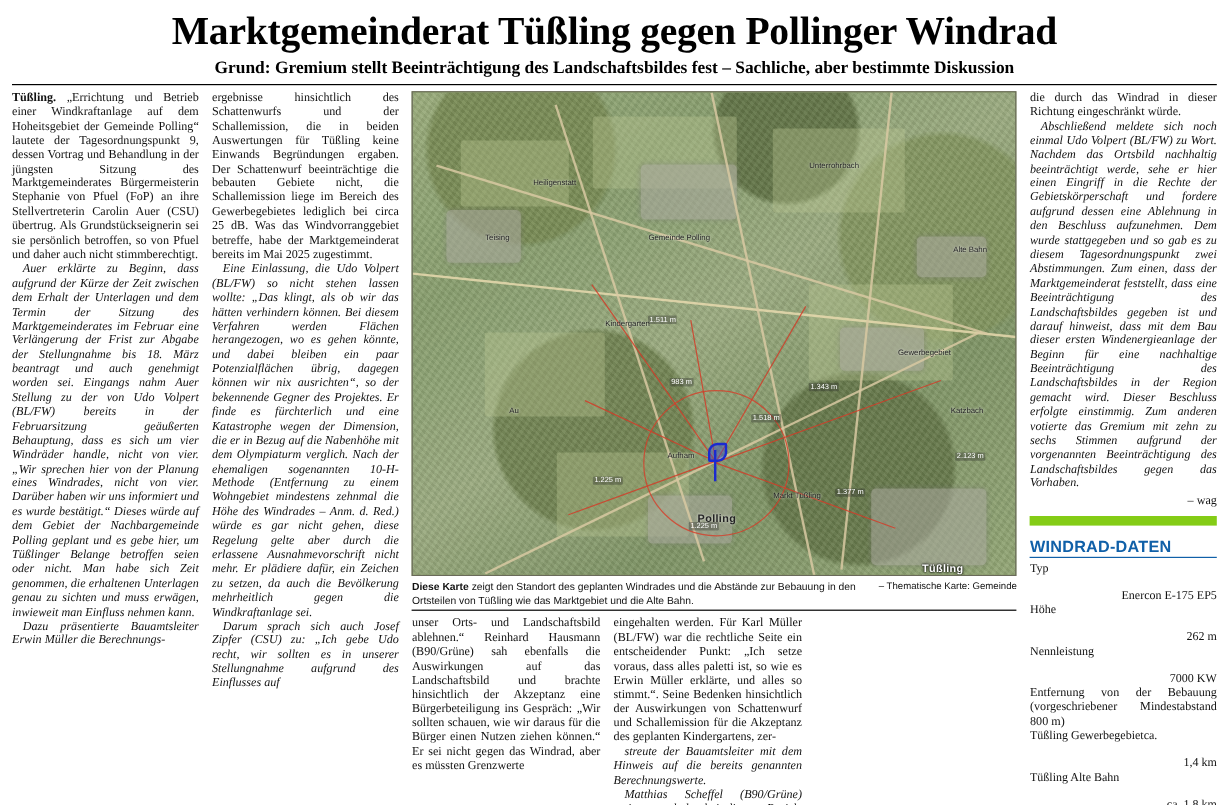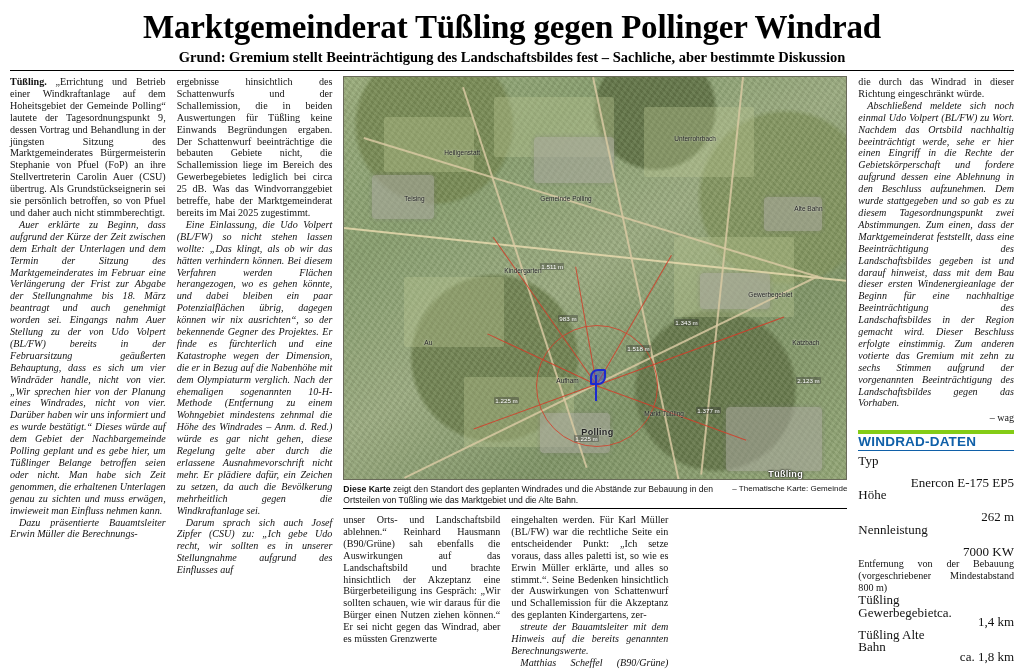--- a/index.html
+++ b/index.html
@@ -207,30 +207,30 @@
     display: flex;
     gap: 11px;
     margin-top: 5px;
   }
   .mid-cols .col { width: 157px; }
   .box-head {
     font-family: "Liberation Sans", sans-serif;
     font-weight: bold;
     font-size: 13.5px;
     color: #1060a8;
-    border-top: 4px solid #84cc16;
+    border-top: 8px solid #84cc16;
     border-bottom: 1px solid #1060a8;
-    padding: 2px 0 2px 0;
+    padding: 12px 0 2px 0;
     margin: 6px 0 4px 0;
     letter-spacing: 0.2px;
   }
   .datarow {
     display: flex;
     justify-content: space-between;
-    font-size: 13px;
+    font-size: 10px;
     line-height: 12.2px;
     gap: 6px;
   }
   .datarow .k { text-align: left; }
   .datarow .v { text-align: right; white-space: nowrap; margin-top: 22px; }
   .sig {
     text-align: right;
     font-size: 10.1px;
     margin-top: 3px;
   }

